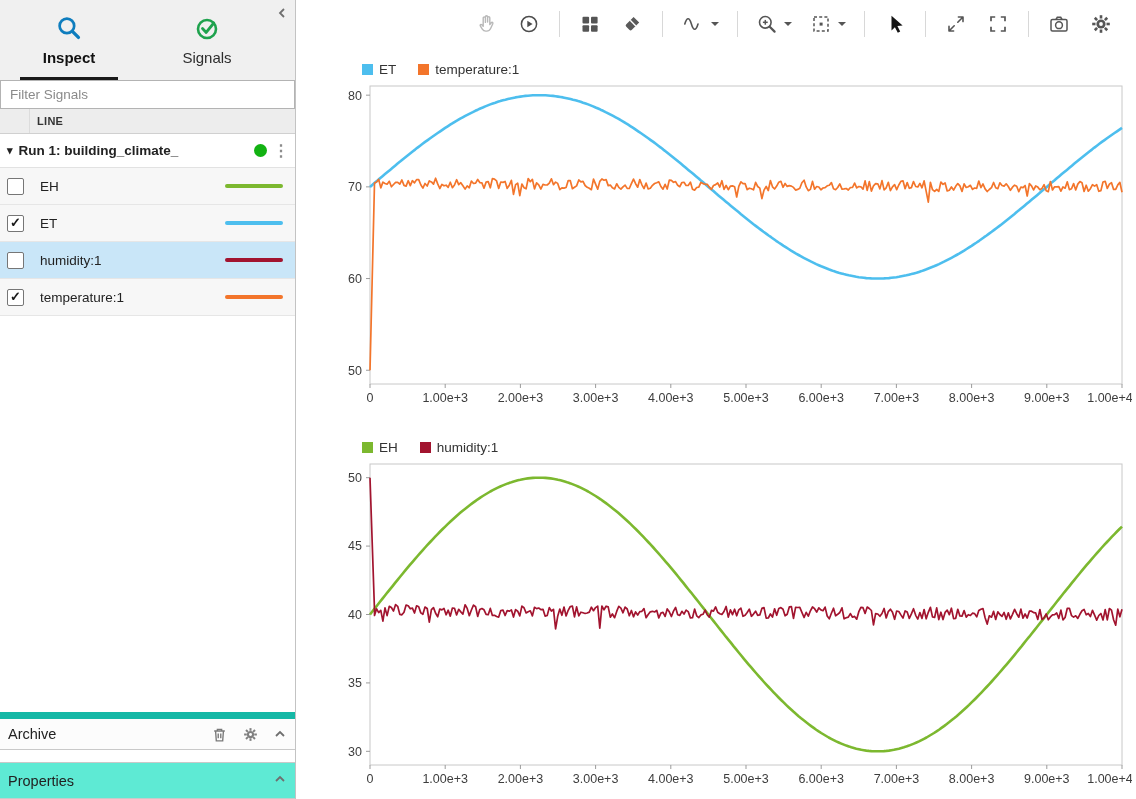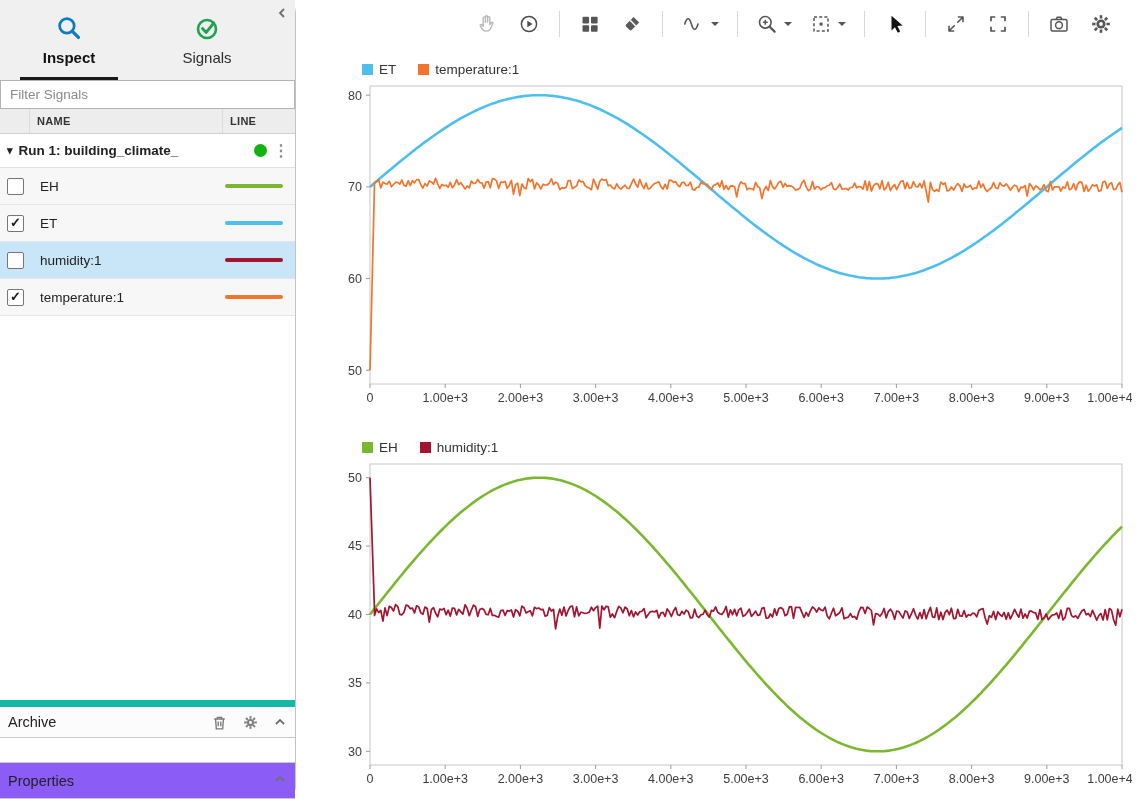--- a/index.html
+++ b/index.html
@@ -2,21 +2,21 @@
 <html><head>
 <meta charset="utf-8">
 <style>
   html,body{margin:0;padding:0;}
   body{width:1136px;height:799px;overflow:hidden;background:#fff;color:#222;
        font-family:"Liberation Sans",sans-serif;}
   .app{display:flex;width:100%;height:100%;}
 
   
   .sidebar{width:296px;min-width:296px;height:100%;border-right:1px solid #c3c3c3;
-           display:flex;flex-direction:column;background:#fff;box-sizing:border-box;border-radius:13px;}
+           display:flex;flex-direction:column;background:#fff;box-sizing:border-box;}
   .tabs{position:relative;height:80px;background:#f0f0f0;display:flex;flex:none;}
   .tab{position:relative;width:138px;display:flex;flex-direction:column;align-items:center;
        justify-content:center;gap:7px;cursor:pointer;}
   .tab .tlabel{font-size:15px;color:#2e2e2e;}
   .tab.active .tlabel{font-weight:bold;color:#111;}
   .tab.active::after{content:'';position:absolute;bottom:0;left:20px;right:20px;height:3px;background:#1a1a1a;}
   .collapse-btn{position:absolute;top:4px;right:4px;width:18px;height:18px;display:flex;
                 align-items:center;justify-content:center;cursor:pointer;}
   .filter-wrap{flex:none;}
   .filter-wrap input{width:100%;box-sizing:border-box;height:29px;border:1px solid #b3b3b3;
@@ -44,21 +44,21 @@
   .sname{margin-left:16px;font-size:13.5px;color:#222;}
   .swatch{margin-left:auto;margin-right:12px;width:58px;height:4px;border-radius:2px;flex:none;}
   .side-spacer{flex:1;background:#fff;}
   .bar{height:30px;display:flex;align-items:center;border-top:7px solid #14b8a6;
        border-bottom:1px solid #c9c9c9;padding:0 8px;font-size:14.5px;color:#222;
        background:#fcfcfc;flex:none;}
   .bar .bar-icons{margin-left:auto;display:flex;align-items:center;gap:14px;}
   .gap12{height:12px;flex:none;background:#fff;}
   .props-bar{height:35px;display:flex;align-items:center;border-top:1px solid #c9c9c9;
              border-bottom:1px solid #c9c9c9;padding:0 8px;font-size:14.5px;color:#222;
-             background:#8b5cf6;flex:none;margin-top:12px;}
+             background:#5eead4;flex:none;}
   .props-bar .chev{margin-left:auto;}
 
   
   .main{flex:1;display:flex;flex-direction:column;background:#fff;min-width:0;}
   .toolbar{height:48px;display:flex;align-items:center;justify-content:flex-end;
            padding-right:14px;flex:none;}
   .tbtn{height:30px;min-width:36px;display:flex;align-items:center;justify-content:center;
         background:none;border:none;padding:0 6px;margin:0 3px;cursor:pointer;}
   .sep{width:1px;height:26px;background:#d8d8d8;margin:0 9px;flex:none;}
   .caret{width:0;height:0;border-left:4px solid transparent;border-right:4px solid transparent;
@@ -99,21 +99,20 @@
         </svg>
       </div>
     </div>
 
     <div class="filter-wrap">
       <input type="text" placeholder="Filter Signals" style="">
     </div>
 
     <div class="thead">
       <div class="col-check"></div>
-      <div class="col-name">NAME</div>
       <div class="col-line">LINE</div>
     </div>
 
     <div class="run-row">
       <span class="tri">▾</span>
       <span>Run 1: building_climate_</span>
       <span class="run-dot" id="run-dot" style="background: rgb(18, 178, 18);"></span>
       <span class="kebab">⋮</span>
     </div>
 

